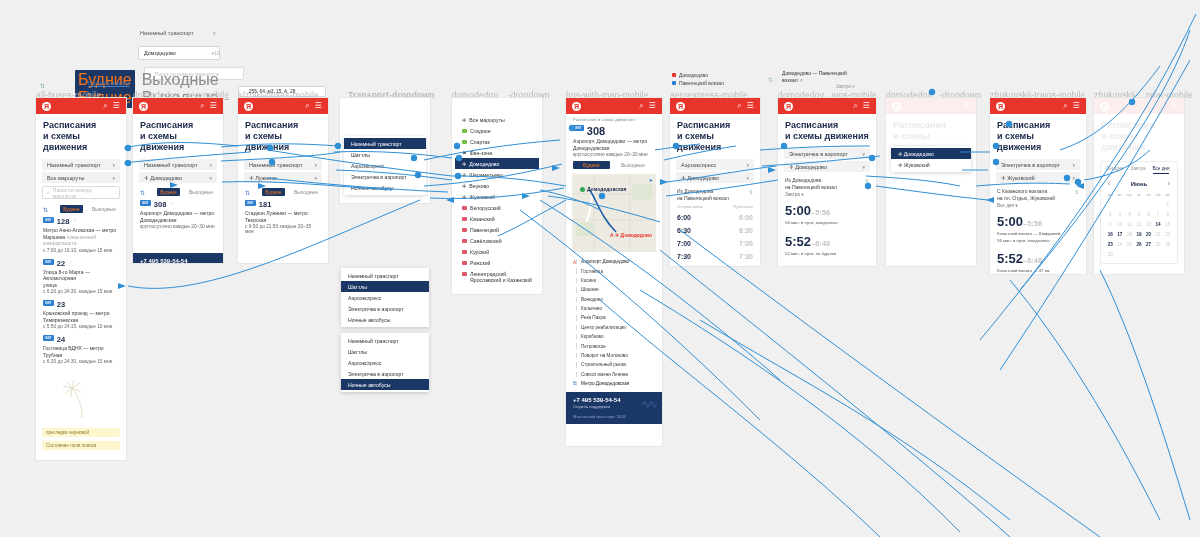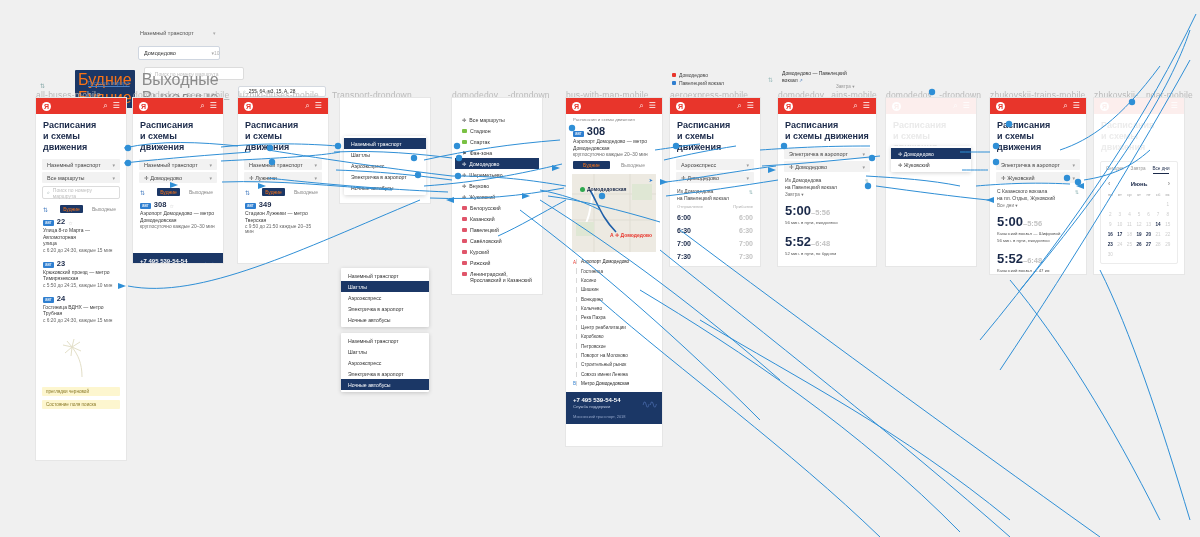--- a/index.html
+++ b/index.html
@@ -16,21 +16,21 @@
   .sel{margin:2px 6px;height:11px;background:#f2f2f2;border-radius:1px;display:flex;align-items:center;padding:0 5px;justify-content:space-between;font-size:5.5px;color:#444;}
   .sel .car{font-size:5px;color:#999;}
   .srch{margin:3px 6px;height:11px;border:1px solid #dcdcdc;border-radius:2px;display:flex;align-items:center;padding:0 4px;gap:3px;font-size:5px;color:#bdbdbd;}
   .sico{font-size:5px;color:#9aa;}
   .toolrow{display:flex;align-items:center;justify-content:space-between;padding:3px 7px 2px;}
   .sorticon{font-size:6px;color:#4a7fc1;}
   .daytabs{display:flex;gap:6px;font-size:5px;}
   .daytab{color:#8a8a8a;padding:1px 3px;}
   .daytab.on{background:#1b3766;color:#f97316;border-radius:1px;}
   .route{padding:2px 7px 4px;}
-  .rhead{display:flex;align-items:flex-end;gap:3px;}
+  .rhead{display:flex;align-items:flex-start;gap:3px;}
   .rbadge{background:#2f7fd0;color:#fff;font-size:4.5px;border-radius:1px;padding:0 2px;line-height:6px;}
   .rnum{font-size:7.5px;font-weight:bold;color:#1b2a4a;}
   .rstar{font-size:5px;color:#c9c9c9;}
   .rdesc{font-size:5px;color:#3a3a3a;line-height:6.5px;margin-top:1px;}
   .rmuted{color:#a8a8a8;}
   .rtime{font-size:4.8px;color:#6a6a6a;margin-top:1px;}
   .footer{background:#1b3766;color:#fff;padding:5px 7px;position:relative;}
   .fphone{font-size:6px;font-weight:bold;}
   .fsub{font-size:4.2px;color:#b7c4dd;margin-top:1px;}
   .fcopy{font-size:4px;color:#8fa2c6;margin-top:5px;}
@@ -128,21 +128,21 @@
   <div style="position:absolute;left:782px;top:70px;font-size:5px;color:#333;width:80px;line-height:7px;">
     <span>Домодедово — Павелецкий</span><br>
     <span>вокзал</span>
     <span class="linkico">↗</span>
   </div>
   <div style="position:absolute;left:836px;top:84px;font-size:4.6px;color:#999;"><span>Завтра</span> ▾</div>
 
   <div class="flabel" style="left:36px;top:90px;">all-buses-mobile</div>
   <div class="flabel" style="left:133px;top:90px;text-decoration:underline;">domodedov...ses-mobile</div>
   <div class="flabel" style="left:238px;top:90px;">luzniki-buses-mobile</div>
-  <div class="flabel" style="left:332px;top:90px;">Transport-dropdown</div>
+  <div class="flabel" style="left:348px;top:90px;font-weight:bold;">Transport-dropdown</div>
   <div class="flabel" style="left:452px;top:90px;">domodedov... -dropdown</div>
   <div class="flabel" style="left:566px;top:90px;">bus-with-map-mobile</div>
   <div class="flabel" style="left:670px;top:90px;">aeroexpress-mobile</div>
   <div class="flabel" style="left:778px;top:90px;">domodedov...ains-mobile</div>
   <div class="flabel" style="left:886px;top:90px;">domodedov...-dropdown</div>
   <div class="flabel" style="left:990px;top:90px;">zhukovskij-trains-mobile</div>
   <div class="flabel" style="left:1094px;top:90px;">zhukovskij-...ndar-mobile</div>
 
   <div class="frame" style="left:36px;top:98px;width:90px;height:362px;">
     <div class="appbar">
@@ -169,20 +169,29 @@
       <span>Поиск по номеру маршрута</span>
     </div>
     <div class="toolrow">
       <span class="sorticon">⇅</span>
       <span class="daytabs">
         <span class="daytab on">Будние</span>
         <span class="daytab">Выходные</span>
       </span>
     </div>
     <div>
+      <div class="route">
+        <div class="rhead">
+            <span class="rbadge">авт</span>
+            <span class="rnum">128</span>
+            <span class="rstar">☆</span>
+          </div>
+        <div class="rdesc"><span>Метро Анно-Атомская — метро</span><br><span>Маршина</span> <span class="rmuted">повышенной комфортности</span></div>
+        <div class="rtime">с 7:00 до 19:10, каждые 15 мин</div>
+      </div>
       <div class="route">
         <div class="rhead">
             <span class="rbadge">авт</span>
             <span class="rnum">22</span>
             <span class="rstar">☆</span>
           </div>
         <div class="rdesc"><span>Улица 8-го Марта — Автомоторная</span><br><span>улица</span></div>
         <div class="rtime">с 6:20 до 24:30, каждые 15 мин</div>
       </div>
       <div class="route">
@@ -285,21 +294,21 @@
     <div class="toolrow">
       <span class="sorticon">⇅</span>
       <span class="daytabs">
           <span class="daytab on">Будние</span>
           <span class="daytab">Выходные</span>
         </span>
     </div>
     <div class="route">
       <div class="rhead">
           <span class="rbadge">авт</span>
-          <span class="rnum">349</span>
+          <span class="rnum">181</span>
         </div>
       <div class="rdesc"><span>Стадион Лужники — метро Тверская</span></div>
       <div class="rtime">с 9:50 до 21:50 каждые 20–35 мин</div>
     </div>
 
   </div>
 
   <div class="frame" style="left:340px;top:98px;width:90px;height:105px;">
     <div class="dd" style="left:4px;top:38px;width:82px;">
       <div class="ddi on">Наземный транспорт</div>

